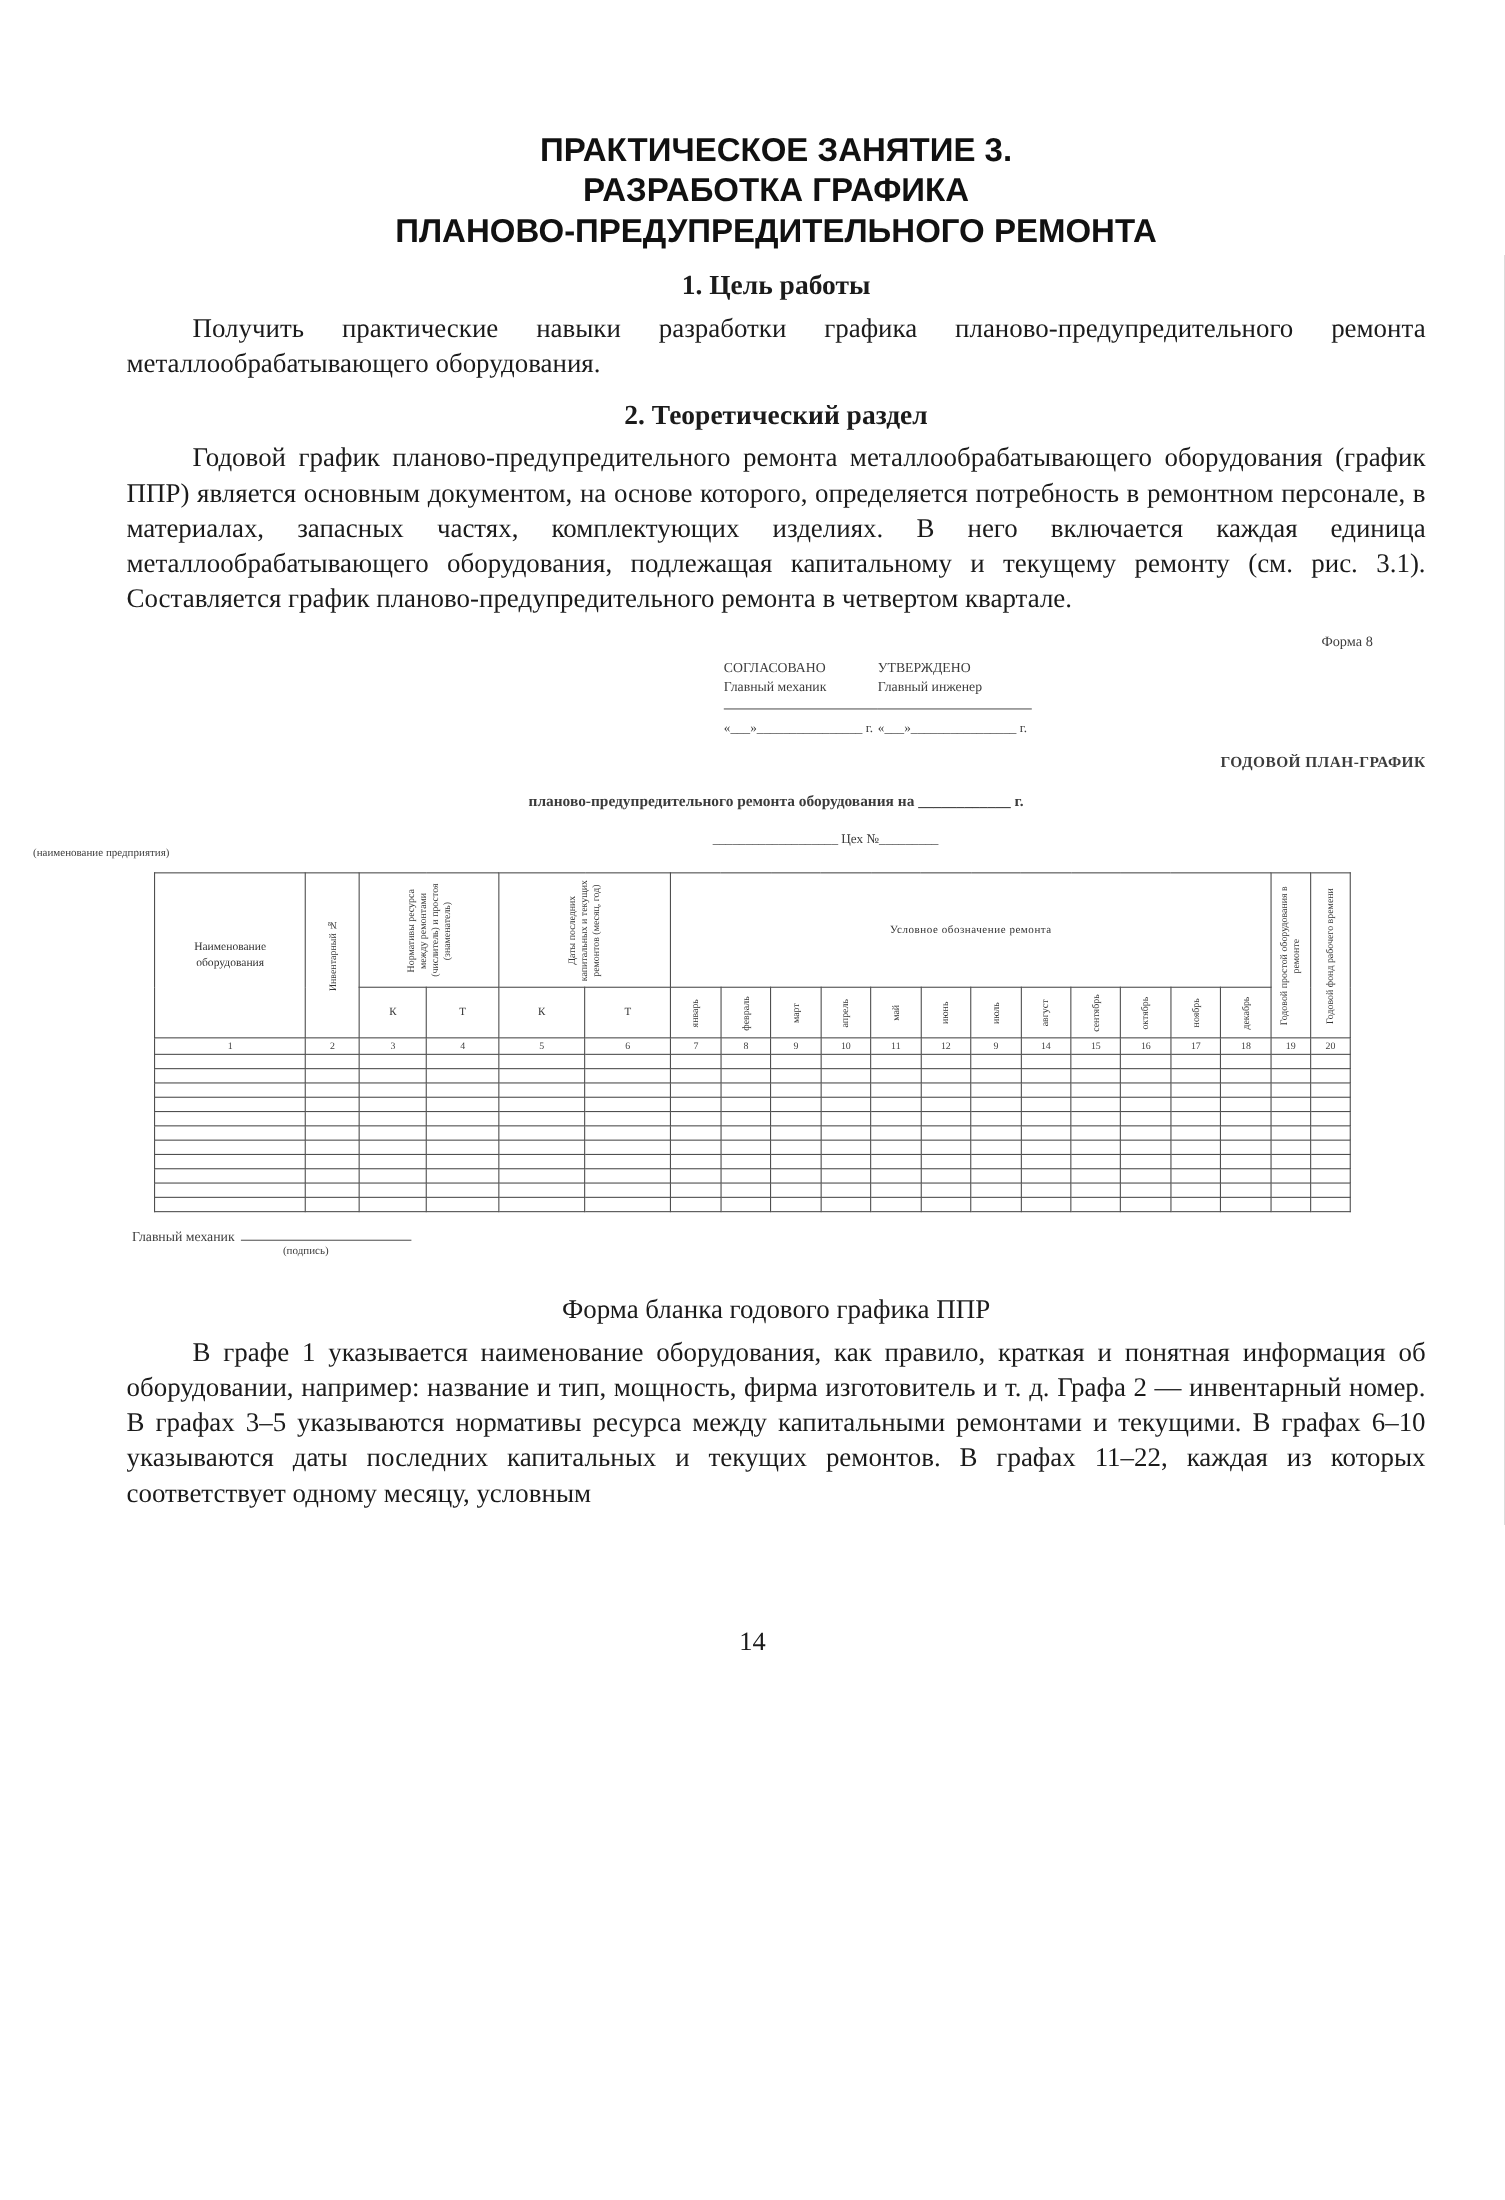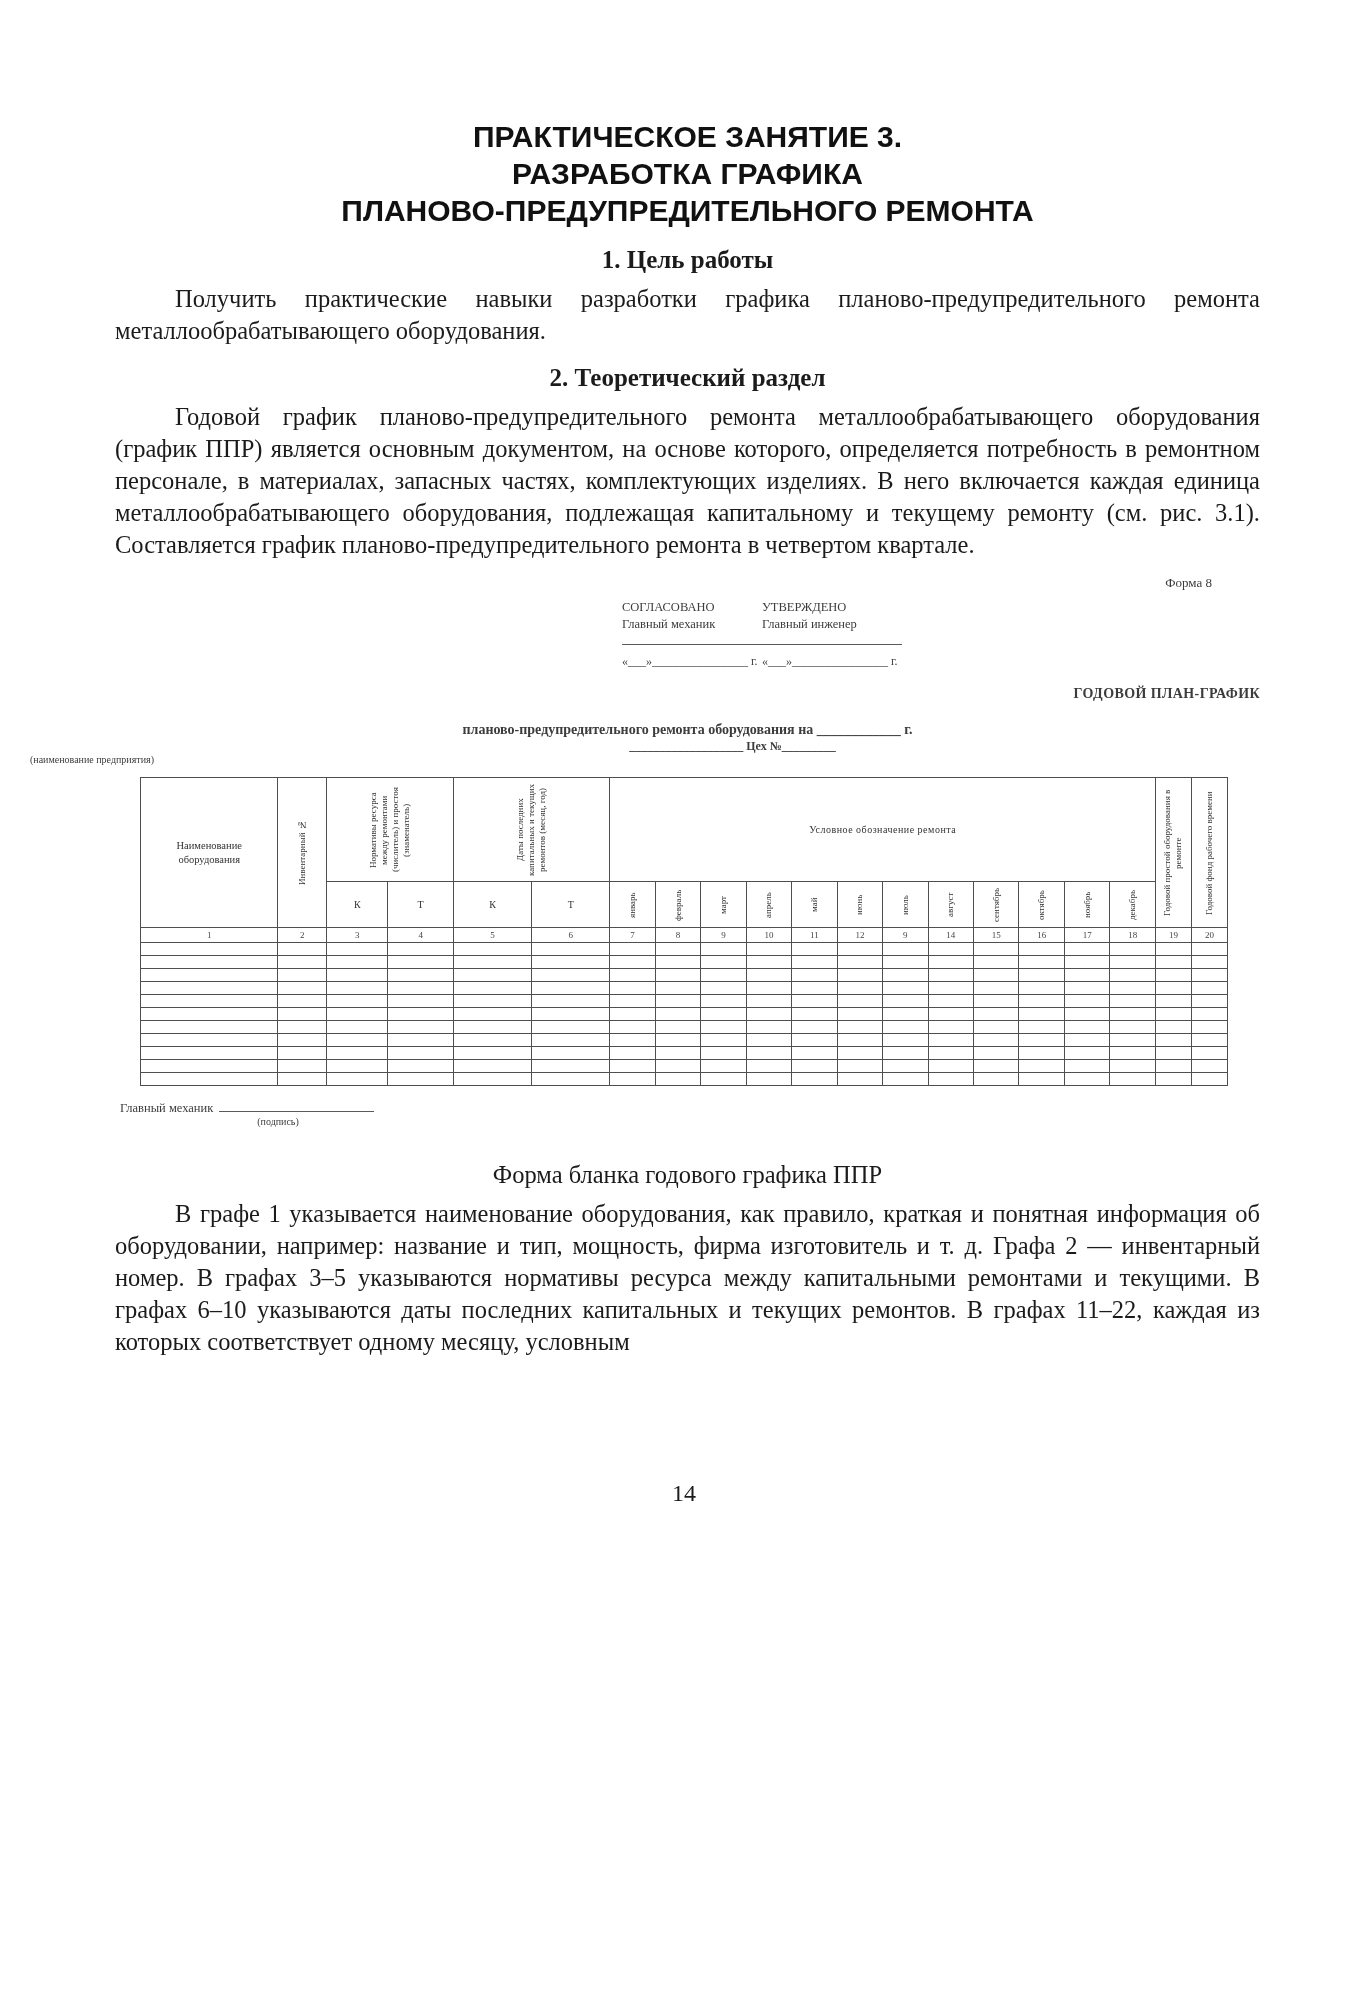--- a/index.html
+++ b/index.html
@@ -1,38 +1,38 @@
 <!DOCTYPE html>
 <html><head>
 <meta charset="utf-8">
 <style>
   * { margin:0; padding:0; box-sizing:border-box; }
   html,body { background:#9a9a9a; }
   .page {
     width:1368px; height:2000px; margin:0 auto; background:#ffffff;
     font-family:"Liberation Serif", serif; color:#1b1b1b;
-    position:relative; padding:118px 108px 0 115px; overflow:hidden;
+    position:relative; padding:118px 72px 0 115px; overflow:hidden;
   }
   .doc-title {
     font-family:"Liberation Sans", sans-serif; font-weight:700;
     font-size:30px; line-height:37px; text-align:center; color:#111;
   }
   .heading { font-size:25px; font-weight:700; text-align:center; margin-top:17px; }
   .para { font-size:24.5px; line-height:32px; text-align:justify; text-indent:60px; margin-top:9px; }
 
   
   .form-wrap { margin-top:14px; color:#3c3c3c; }
   .form-label { text-align:right; padding-right:48px; font-size:13px; }
   .approvals { display:flex; justify-content:flex-end; margin:8px 358px 0 170px; }
   .appr { font-size:12.5px; line-height:17px; }
   .appr-sigline { width:140px; border-bottom:1px solid #5a5a5a; height:12px; }
   .appr-date { margin-top:8px; font-size:12px; }
   .form-title1 { text-align:right; font-weight:700; font-size:14px; margin-top:16px; letter-spacing:.4px; }
   .form-title2 { text-align:center; font-weight:700; font-size:14px; margin-top:20px; }
-  .form-title3 { text-align:center; font-size:12px; margin-top:1px; position:relative; left:45px;font-weight:bold; }
+  .form-title3 { text-align:center; font-size:12px; margin-top:17px; position:relative; left:45px; }
   .form-title3-note { font-size:10px; position:relative; left:-85px; }
 
   .ppr-table {
     border-collapse:collapse; table-layout:fixed; width:1088px;
     margin:12px 0 0 25px; font-size:10px; color:#333; background:#fff;
   }
   .ppr-table td {
     border:1px solid #4f4f4f; text-align:center; vertical-align:middle;
     padding:0; overflow:hidden;
   }

